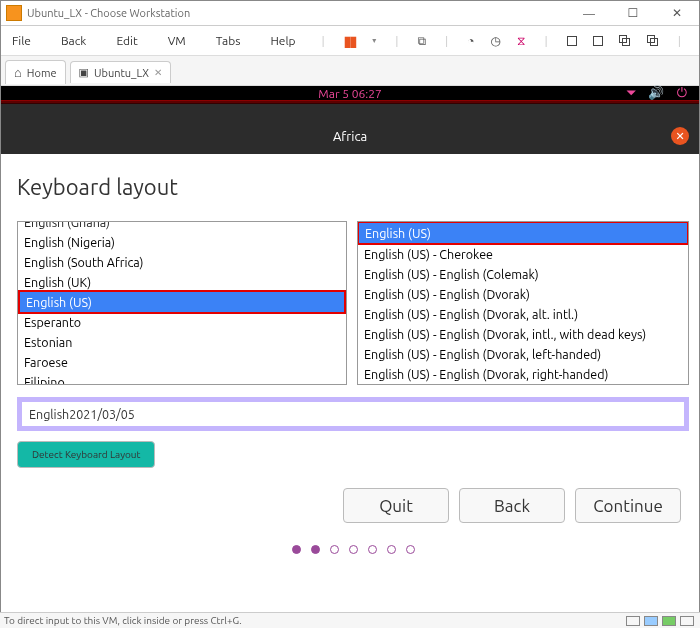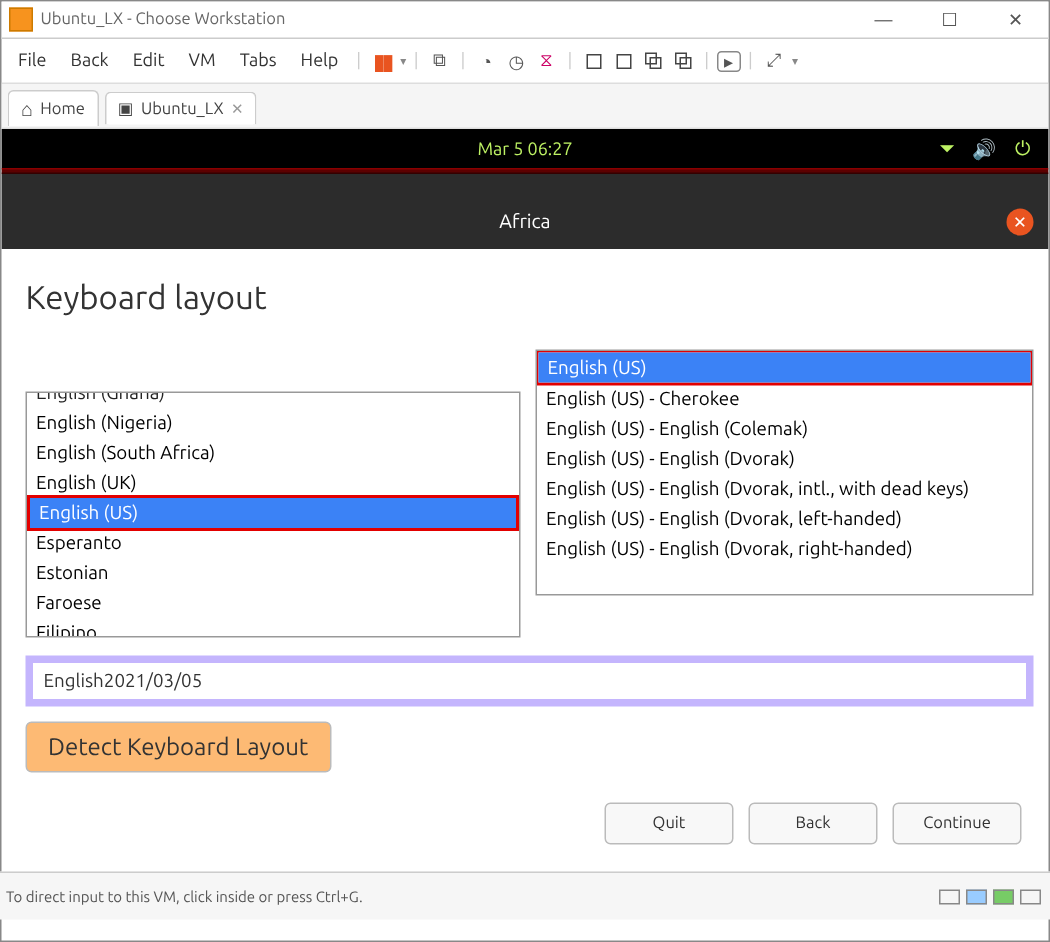--- a/index.html
+++ b/index.html
@@ -5,69 +5,69 @@
   * { box-sizing: border-box; margin: 0; padding: 0; font-family: "Segoe UI", Ubuntu, sans-serif; }
   body { width: 700px; height: 628px; background: #fff; overflow: hidden; border:1px solid #888; }
 
   
   .titlebar { display:flex; align-items:center; height:25px; background:#fff; border-bottom:1px solid #ccc; font-size:11px; color:#666; }
   .titlebar .appicon { width:16px; height:16px; background:#f7931e; margin:0 5px; border:1px solid #cc7a00; }
   .titlebar .wincontrols { margin-left:auto; display:flex; }
   .titlebar .wincontrols div { width:44px; height:25px; display:flex; align-items:center; justify-content:center; font-size:12px; color:#555; }
 
   
-  .menubar { display:flex; align-items:center; height:30px; font-size:12px; padding:0 4px; border-bottom:1px solid #ddd; gap:2px; color:#333;}
+  .menubar { display:flex; align-items:center; height:30px; font-size:12px; padding:0 4px; border-bottom:1px solid #ddd; gap:16px; color:#333;}
   .menubar .menuitem { padding:3px 7px; }
   .menubar .sep { color:#ccc; padding:0 3px; }
   .menubar .tbicon { width:18px; height:18px; display:flex; align-items:center; justify-content:center; font-size:12px; color:#555; border-radius:3px; }
   .menubar .pause { color:#e95420; font-weight:bold; font-size:14px; letter-spacing:-2px; }
   .menubar .dropdown-caret { font-size:8px; color:#888; margin-left:1px; }
   .menubar .sq { width:10px;height:10px;border:1px solid #444;display:inline-block; }
   .menubar .sqov { position:relative;width:12px;height:12px; }
   .menubar .sqov span{ width:8px;height:8px;border:1px solid #444;position:absolute;}
 
   
   .tabbar { display:flex; align-items:center; height:30px; background:#f5f5f5; border-bottom:1px solid #ddd; padding:3px 4px 0; gap:4px; font-size:11px; }
   .tabbar .tab { background:#fff; border:1px solid #ccc; border-bottom:none; padding:4px 8px; display:flex; align-items:center; gap:5px; border-radius:4px 4px 0 0; color:#444;}
   .tabbar .tab .close { color:#999; font-size:10px; }
   .tabbar .homeicon { font-size:13px; color:#444; }
 
   
-  .ubuntubar { height:26px; background:#000; color:#bef264; display:flex; align-items:center; justify-content:center; font-size:12px; position:relative;}
+  .ubuntubar { height:14px; background:#000; color:#ec4899; display:flex; align-items:center; justify-content:center; font-size:12px; position:relative;}
   .ubuntubar .statusicons { position:absolute; right:12px; display:flex; gap:12px; font-size:13px; }
   .redstrip { height:4px; background:#5c0000; border-top:1px solid #8a0000; border-bottom:1px solid #300;}
 
   
   .installhdr { height:36px; background:#2c2c2c; display:flex; align-items:center; justify-content:center; color:#fff; font-size:13px; position:relative;}
   .installhdr .closebtn { position:absolute; right:10px; width:18px;height:18px;border-radius:50%; background:#e95420; color:#fff; display:flex;align-items:center;justify-content:center; font-size:11px;}
 
   
   .page { padding:16px 10px 0 16px; }
   h2 { font-size:22px; font-weight:400; color:#333; margin:4px 0 22px; }
   .prompt { font-size:13px; color:#333; margin:0 0 6px; }
   .cols { display:flex; gap:10px; }
   .listbox { border:1px solid #999; font-size:12.5px; height:164px; overflow:hidden; background:#fff; }
-  .listbox.left { flex:0 0 330px;margin-top:28px; }
+  .listbox.left { flex:0 0 330px; }
   .listbox.right { flex:1; }
   .li { padding:3px 6px; white-space:nowrap; }
   .li.cutoff-top { margin-top:-10px; color:#222;}
   .li.selected { background:#3b82f6; color:#fff; }
   .left-hl { border:2px solid #e30000; margin:-2px 0; }
   .right-hl-wrap { border:2px solid #e30000; margin:-1px; }
 
   .typebox { margin-top:12px; border:5px solid #c4b5fd; padding:5px 7px; font-size:12.5px; color:#333; background:#fff; }
-  .detectbtn { display:inline-block; margin-top:10px; border:1px solid #bbb; padding:7px 14px; font-size:16px; background:#fdba74; border-radius:4px; color:#333;}
+  .detectbtn { display:inline-block; margin-top:10px; border:1px solid #bbb; padding:7px 14px; font-size:10px; background:#14b8a6; border-radius:4px; color:#333;}
   .navbtns { display:flex; gap:10px; justify-content:flex-end; margin:20px 8px 0 0; }
-  .navbtns button { border:1px solid #bbb; padding:7px 0; font-size:11px; background:#f8f8f8; border-radius:4px; color:#333; width:86px;}
+  .navbtns button { border:1px solid #bbb; padding:7px 0; font-size:17px; background:#f8f8f8; border-radius:4px; color:#333; width:106px;}
 
   .dots { display:flex; gap:10px; justify-content:center; margin-top:22px; }
   .dot { width:9px;height:9px;border-radius:50%; border:1.5px solid #9a4a9a; }
   .dot.fill { background:#9a4a9a; }
 
-  .statusbar { position:absolute; bottom:15px; left:0; right:0; height:32px; border-top:1px solid #ccc; background:#f6f6f6; font-size:10px; color:#555; display:flex; align-items:center; padding:0 4px; }
+  .statusbar { position:absolute; bottom:0; left:0; right:0; height:16px; border-top:1px solid #ccc; background:#f6f6f6; font-size:10px; color:#555; display:flex; align-items:center; padding:0 4px; }
   .statusbar .spacer{flex:1;}
   .statusbar .sbicon { width:14px;height:10px;margin:0 2px;border:1px solid #888; }
 </style>
 </head>
 <body>
 
 <div class="titlebar">
   <div class="appicon"></div>
   <span>Ubuntu_LX - Choose Workstation</span>
   <div class="wincontrols">
@@ -164,20 +164,21 @@
       <div class="li">Faroese</div>
       <div class="li">Filipino</div>
     </div>
     <div class="listbox right">
       <div class="right-hl-wrap">
         <div class="li selected">English (US)</div>
       </div>
       <div class="li">English (US) - Cherokee</div>
       <div class="li">English (US) - English (Colemak)</div>
       <div class="li">English (US) - English (Dvorak)</div>
+      <div class="li">English (US) - English (Dvorak, alt. intl.)</div>
       <div class="li">English (US) - English (Dvorak, intl., with dead keys)</div>
       <div class="li">English (US) - English (Dvorak, left-handed)</div>
       <div class="li">English (US) - English (Dvorak, right-handed)</div>
     </div>
   </div>
 
   <div class="typebox">English2021/03/05</div>
   <div class="detectbtn">Detect Keyboard Layout</div>
 
   <div class="navbtns">

